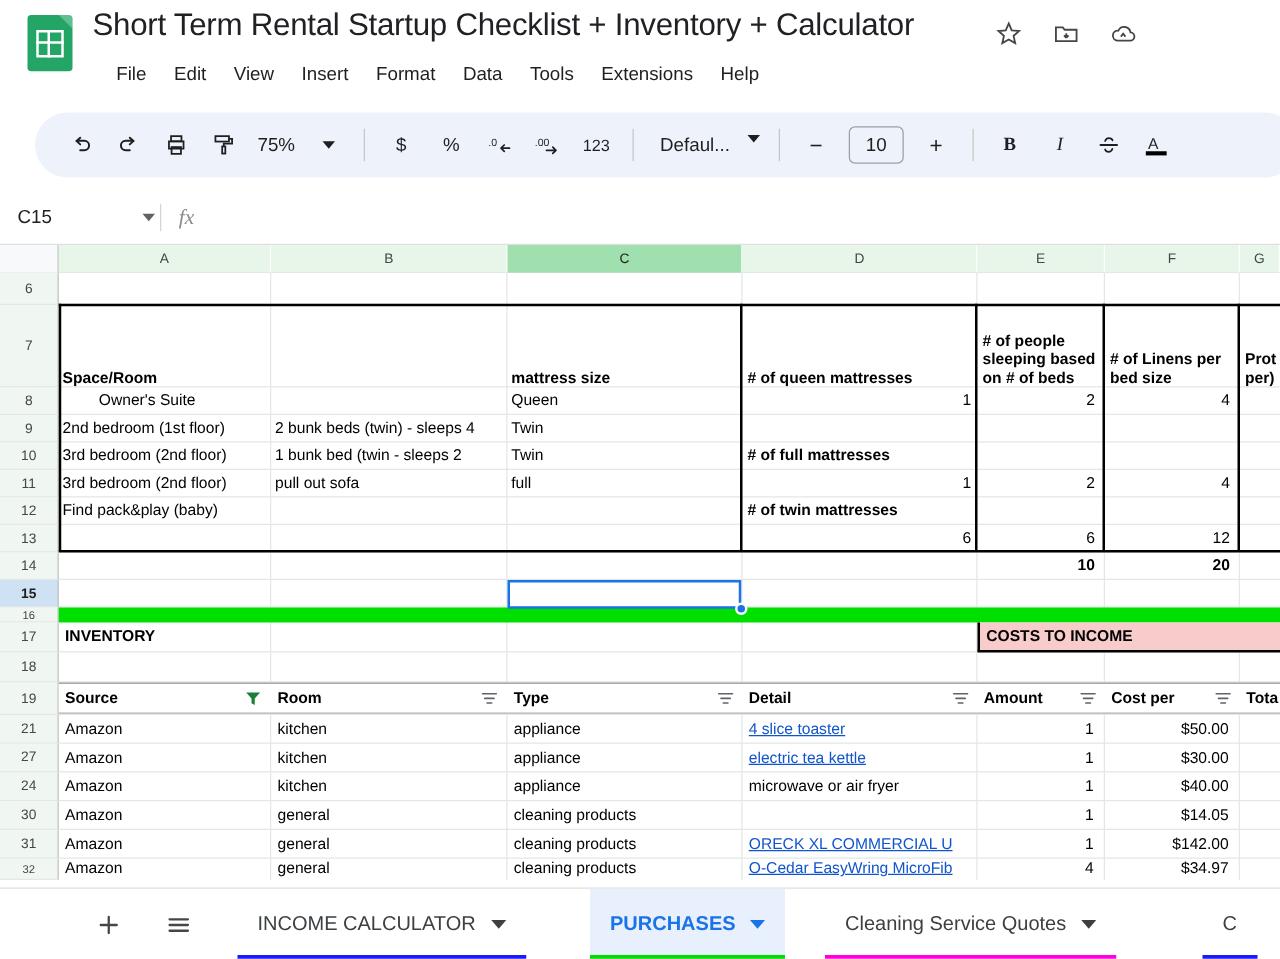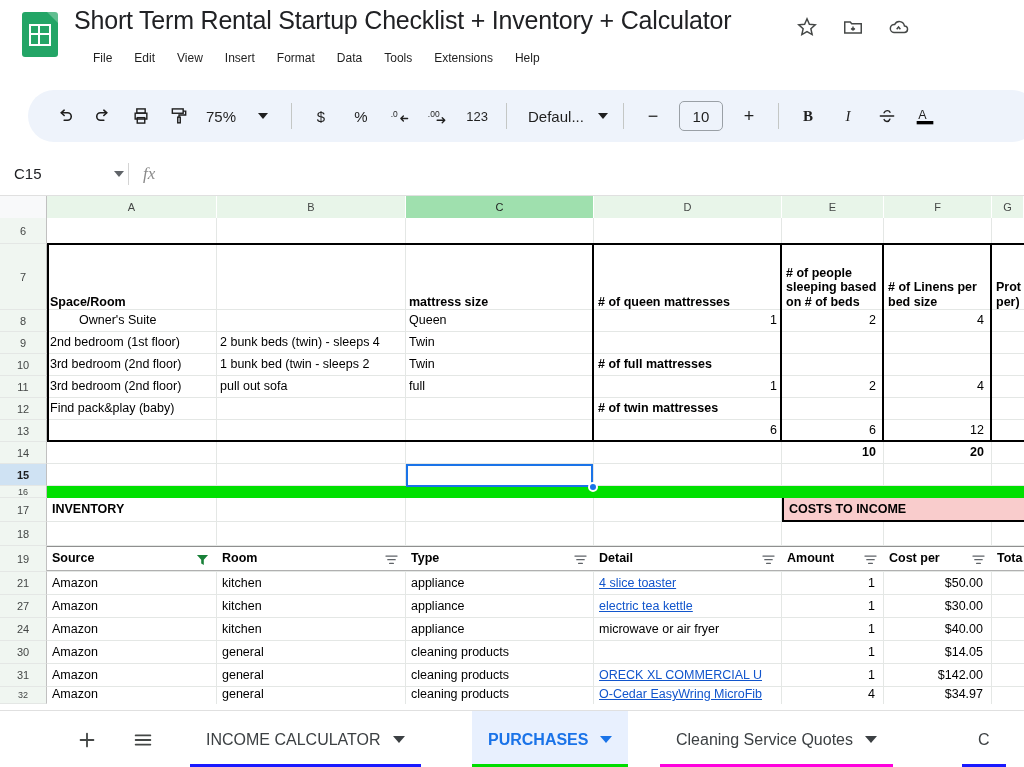--- a/index.html
+++ b/index.html
@@ -36,41 +36,41 @@
     position:absolute; left:74px; top:6px;
     font-size:25px; color:#202124; white-space:nowrap;
     font-family:"Liberation Sans", sans-serif; letter-spacing:-0.2px;
   }
   .title-icons { position:absolute; top:15px; left:795px; display:flex; gap:22px; }
   .ticon { width:24px; height:24px; color:#444746; display:flex; align-items:center; justify-content:center; cursor:pointer; }
   .ticon svg { display:block; }
 
   .menubar { position:absolute; left:82px; top:48px; display:flex; gap:0; }
   .menu-item {
-    font-size:12px; color:#1f1f1f; padding:3px 11px; border-radius:4px;
+    font-size:15px; color:#1f1f1f; padding:3px 11px; border-radius:4px;
     cursor:pointer; white-space:nowrap;
   }
 
   
   .toolbar-wrap { position:absolute; left:0; top:88px; width:1024px; height:60px; background:#fff; }
   .toolbar {
     position:absolute; left:28px; top:2px; width:1010px; height:52px;
     background:#eef3fb; border-radius:26px;
     display:flex; align-items:center; padding-left:18px; gap:0;
   }
   .tb-btn {
     width:38px; height:38px; border-radius:50%;
     display:flex; align-items:center; justify-content:center;
     color:#1f1f1f; cursor:pointer; flex:none;
   }
   .tb-btn.text { width:auto; min-width:40px; padding:0 8px; font-size:15px; border-radius:18px; }
   .tb-sep { width:1px; height:26px; background:#c4c7c5; margin:0 9px; flex:none; }
   .tb-zoom { font-size:15px; color:#1f1f1f; padding:0 4px; }
   .caret { width:0;height:0;border-left:5px solid transparent;border-right:5px solid transparent;border-top:6px solid #1f1f1f; }
-  .font-box { display:flex; align-items:center; gap:14px; padding:0 6px 0 12px; cursor:pointer; }
+  .font-box { display:flex; gap:14px; padding:0 6px 0 12px; cursor:pointer; }
   .font-name { font-size:15px; color:#1f1f1f; white-space:nowrap; }
   .fsize-box {
     width:44px; height:30px; border:1px solid #9aa0a6; border-radius:5px;
     display:flex; align-items:center; justify-content:center; font-size:15px; color:#1f1f1f;
     background:#eef3fb; margin:0 6px;
   }
   .bold-i { font-weight:bold; font-size:17px; font-family:"Liberation Serif", serif; }
   .ital-i { font-style:italic; font-size:17px; font-family:"Liberation Serif", serif; }
 
   

